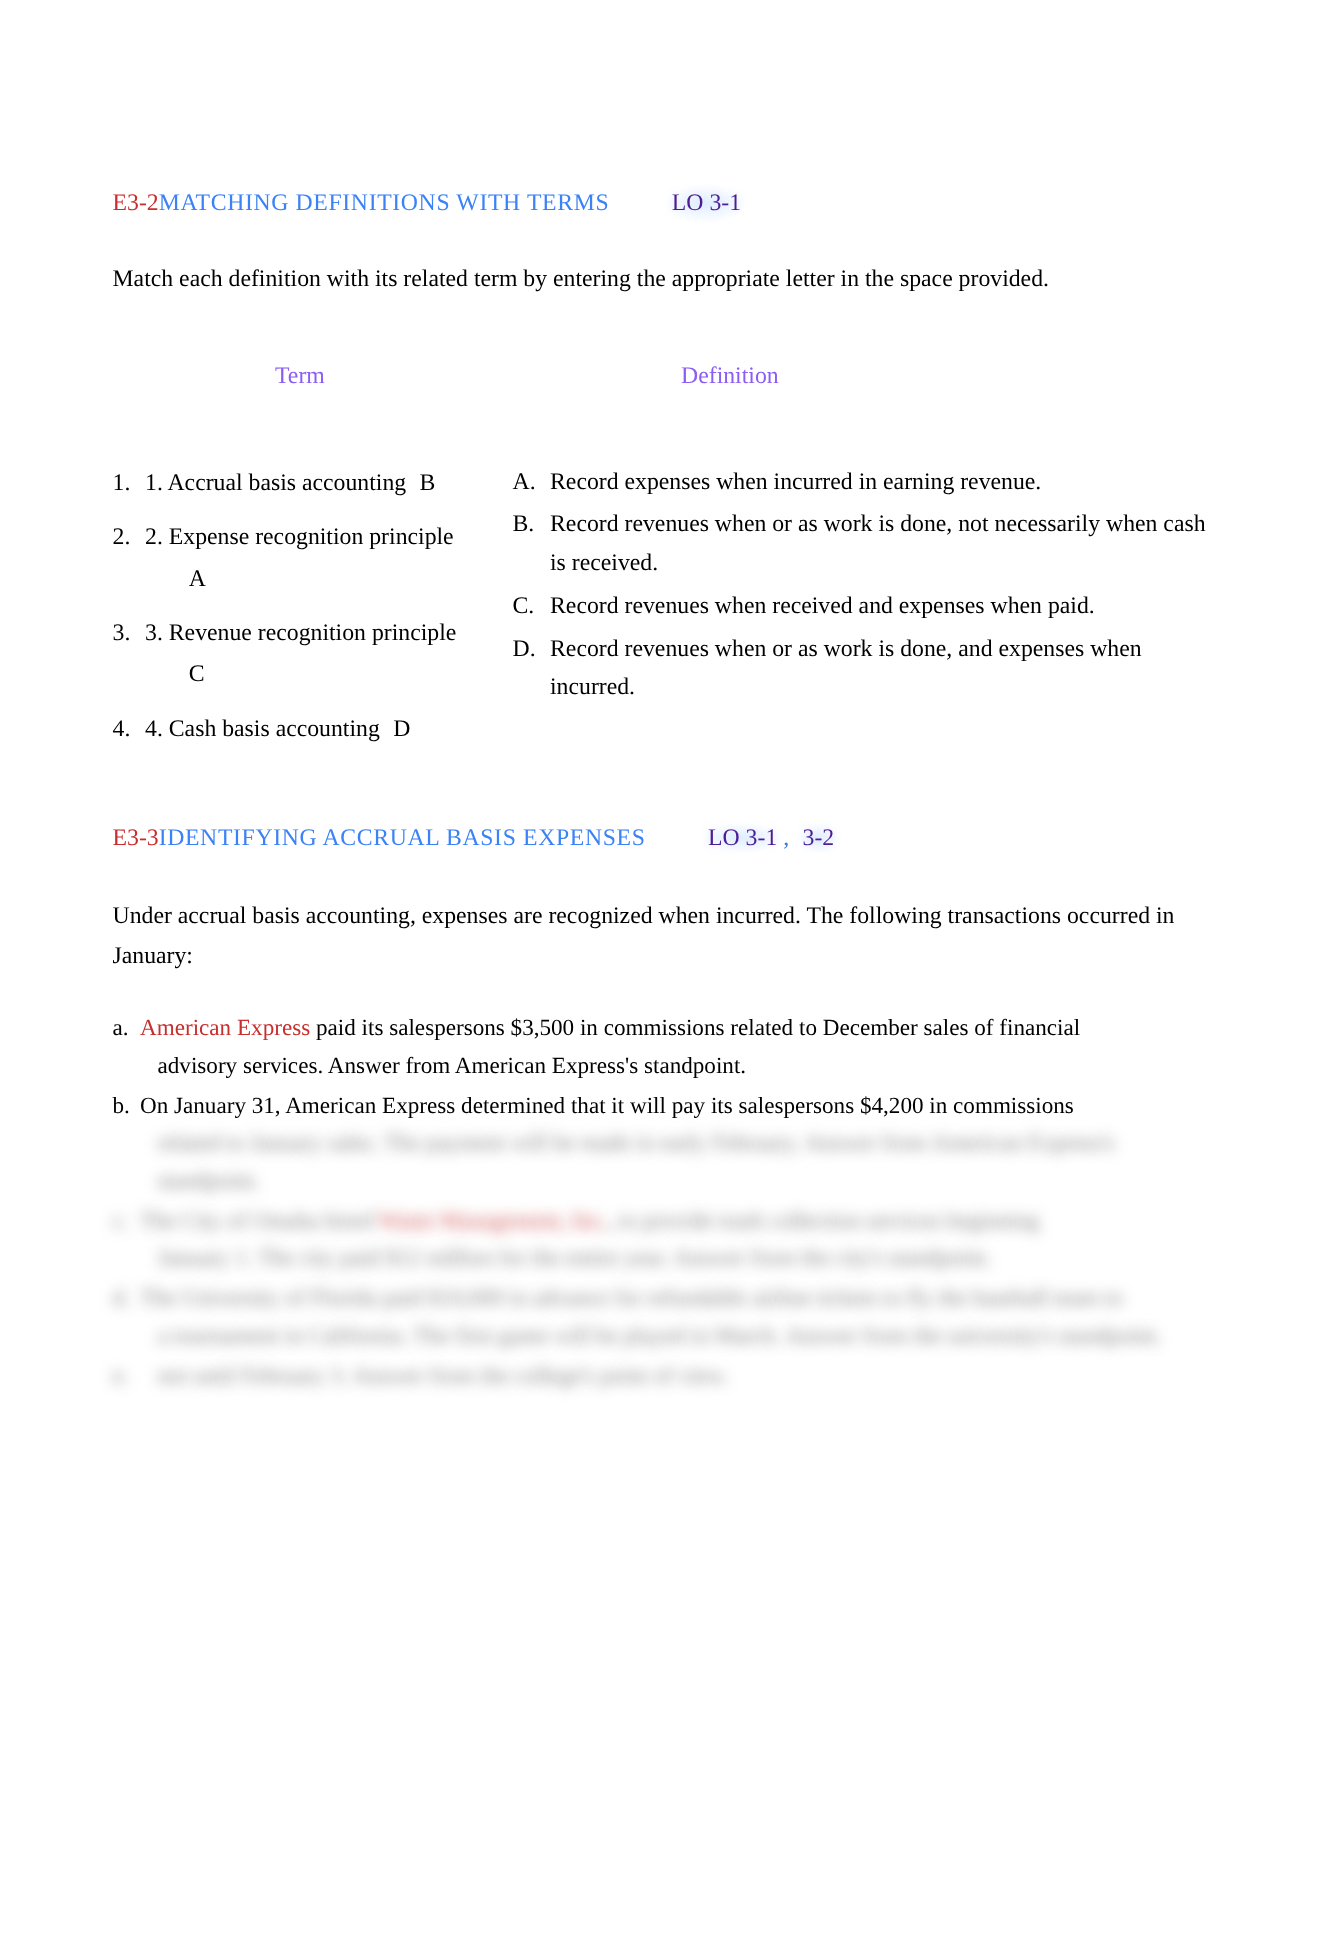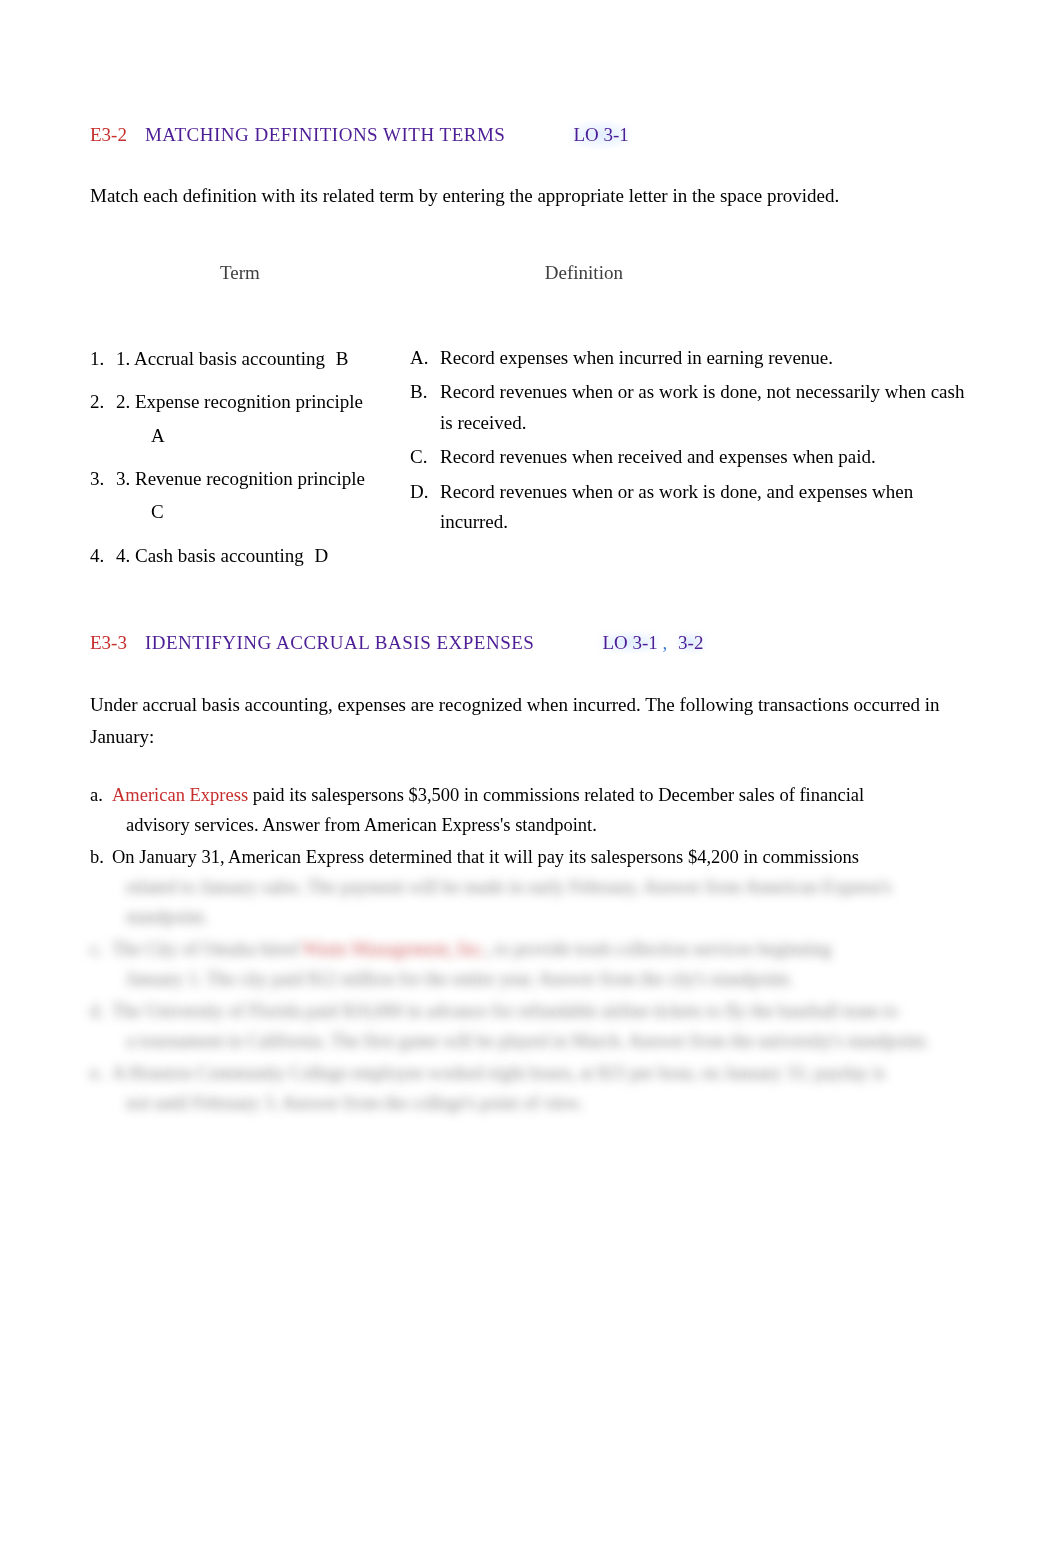--- a/index.html
+++ b/index.html
@@ -14,28 +14,28 @@
       height: 1561px;
       padding: 120px 90px 60px 90px;
       color: #000;
       font-size: 19px;
       line-height: 1.6;
     }
     .exercise-header {
       margin-bottom: 30px;
       display: flex;
       align-items: baseline;
-      gap: 18px;
+      margin-top: 28px;
     }
     .exercise-code {
       color: #c72e2e;
       font-weight: 400;
     }
     .exercise-title {
-      color: #4c1d95;
+      color: #3b82f6;
       letter-spacing: 0.5px;
     }
     .lo-link {
       color: #4c1d95;
       margin-left: 50px;
       text-shadow: 0 0 8px rgba(80,150,255,0.25);
       position: relative;
     }
     .lo-link::after {
       content: "";
@@ -51,21 +51,21 @@
     .lo-sep {
       color: #3a7bd5;
     }
     .instruction {
       margin-bottom: 45px;
       line-height: 1.7;
     }
     .term-def-header {
       display: flex;
       margin-bottom: 55px;
-      color: #404040;
+      color: #8b5cf6;
       font-size: 19px;
     }
     .term-header {
       margin-left: 130px;
     }
     .def-header {
       margin-left: 285px;
     }
     .matching-container {
       display: flex;
@@ -253,20 +253,19 @@
       <span class="trans-letter blurred-black">d.</span>
       <div class="trans-text">
         <span class="blurred-black">The University of Florida paid $10,000 in advance for refundable airline tickets to fly the baseball team to</span>
         <span class="cont blurred-black">a tournament in California. The first game will be played in March. Answer from the university's standpoint.</span>
       </div>
     </div>
 
     <div class="trans-item">
       <span class="trans-letter blurred-black">e.</span>
       <div class="trans-text">
-        <span class="blurred-black">A Houston Community College employee worked eight hours, at $15 per hour, on January 31; payday is</span>
         <span class="cont blurred-black">not until February 3. Answer from the college's point of view.</span>
       </div>
     </div>
 
 
   </div>
 </div>
 
 </body></html>

